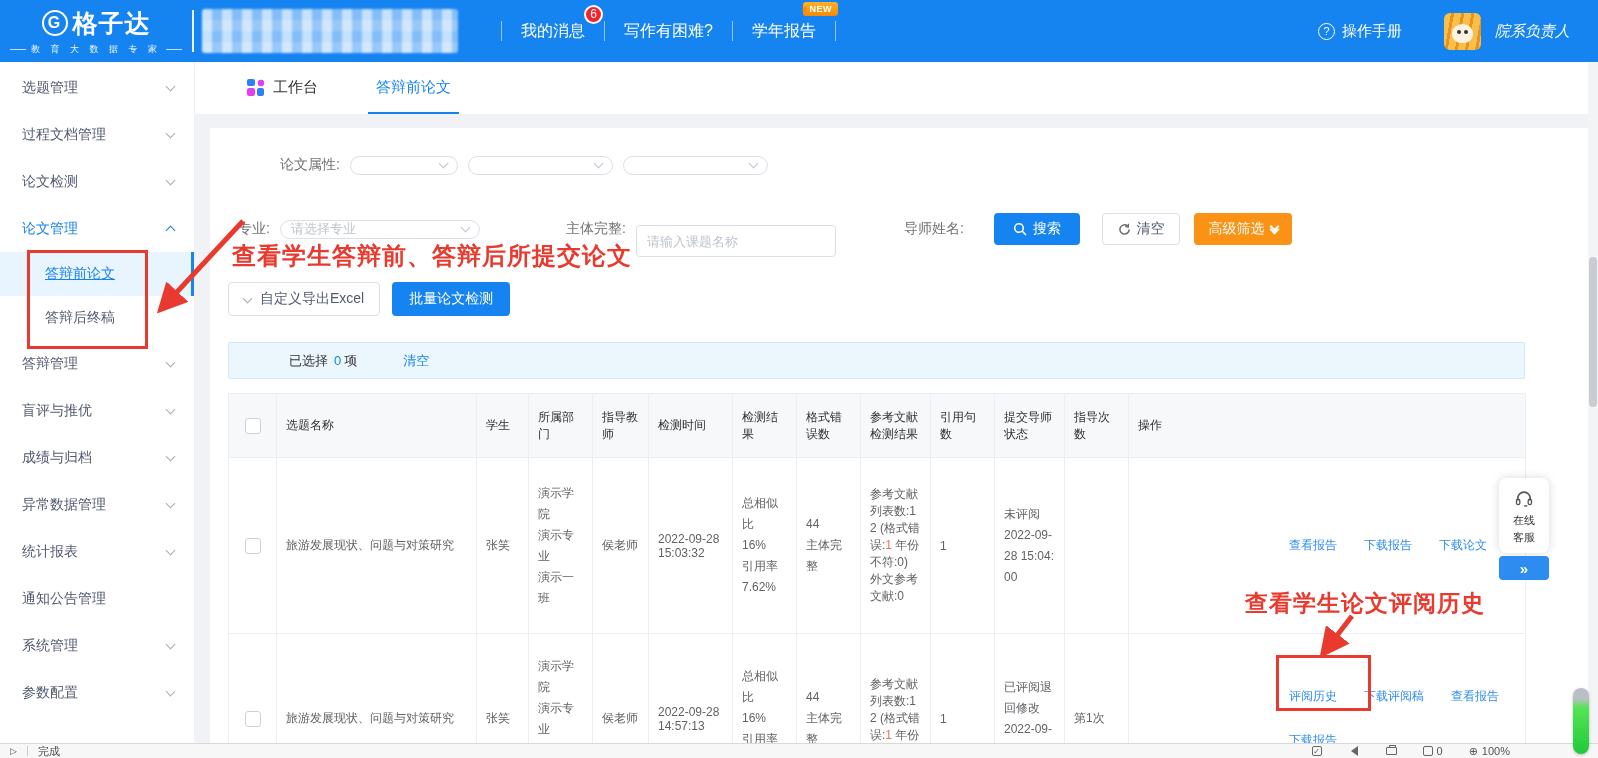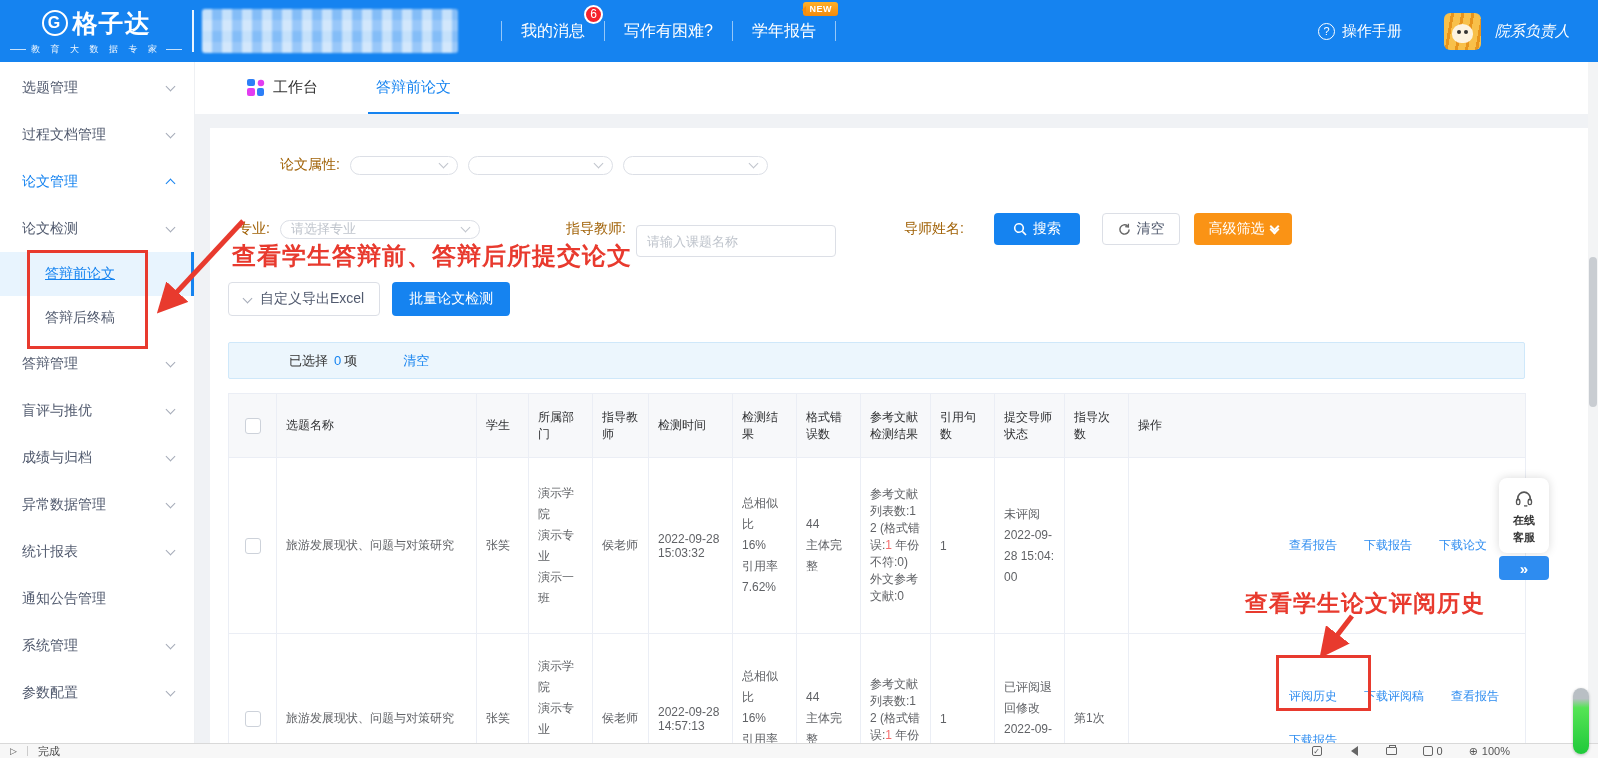--- a/index.html
+++ b/index.html
@@ -58,21 +58,21 @@
   .wicon i:nth-child(4){ background:#2d7ff7; }
 
   .panelwrap { flex:1; min-height:0; padding:14px 10px 0 15px; }
   .panel { background:#fff; height:100%; overflow:hidden; position:relative; padding-top:20px; }
 
   
   .frow { display:flex; align-items:center; height:34px; }
   .frow1 { padding-left:52px; margin-bottom:30px; }
   .frow2 { margin-bottom:36px; }
   .frow3 { padding-left:18px; margin-bottom:26px; }
-  .flabel { font-size:14px; color:#a16207; text-align:right; padding-right:10px; white-space:nowrap; }
+  .flabel { font-size:14px; color:#737373; text-align:right; padding-right:10px; white-space:nowrap; }
   .w78 { width:88px; } .w60 { width:70px; } .w84 { width:94px; }
   .sel { height:19px; border:1px solid #dcdfe6; border-radius:16px; background:#fff; display:flex; align-items:center; justify-content:space-between; padding:0 10px; color:#bfc4cc; font-size:13px; cursor:pointer; }
   .sel .chev { border-color:#c0c4cc; }
   .sel1 { width:108px; margin-right:10px; } .sel2 { width:145px; margin-right:10px; } .sel3 { width:145px; }
   .selmajor { width:200px; }
   .tinput { height:32px; width:200px; border:1px solid #dcdfe6; border-radius:4px; padding:0 10px; font-size:13px; color:#333; outline:none;margin-top:24px; }
   .tinput::placeholder { color:#bfc4cc; }
   .gap60 { width:62px; } .gap44 { width:44px; } .gap20 { width:20px; } .gap22 { width:22px; } .gap14 { width:14px; }
   .btn { height:32px; border:none; border-radius:4px; font-size:14px; display:inline-flex; align-items:center; justify-content:center; gap:6px; cursor:pointer; font-family:inherit; }
   .btn-search { background:#1583f0; color:#fff; width:86px; }
@@ -109,21 +109,21 @@
 
   
   .overlay { position:absolute; inset:0; pointer-events:none; z-index:40;text-decoration:underline; }
   .ann-box { position:absolute; border:3px solid #e83a2e; }
   .ann-text { position:absolute; color:#e83a2e; font-weight:bold; white-space:nowrap; letter-spacing:1px; }
   .ann-svg { position:absolute; inset:0; width:100%; height:100%; }
 
   
   .service { position:absolute; right:49px; top:478px; width:50px; z-index:30; }
   .service-card { background:#fff; border-radius:8px; box-shadow:0 0 10px rgba(0,0,0,.15); padding:10px 4px 8px; display:flex; flex-direction:column; align-items:center; gap:4px; cursor:pointer; }
-  .service-card .txt { font-size:11px; color:#333; line-height:1.5; text-align:center;font-weight:bold; }
+  .service-card .txt { font-size:11px; color:#333; line-height:1.5; text-align:center; }
   .service-expand { margin-top:3px; height:24px; background:#2e8cf0; border-radius:4px; color:#fff; font-size:15px; font-weight:bold; display:flex; align-items:center; justify-content:center; cursor:pointer; }
 
   
   .vsb { position:absolute; right:0; top:62px; bottom:15px; width:10px; background:#f3f4f5; z-index:20; }
   .vsb-thumb { position:absolute; left:1px; top:195px; width:8px; height:150px; background:#c9cdd2; border-radius:4px; cursor:pointer; }
   .greenbar { position:absolute; right:9px; bottom:4px; width:16px; height:66px; border-radius:8px; z-index:60;
     background:linear-gradient(180deg,#b9bfc4 0%,#b9bfc4 16%,#55e455 30%,#1fc93a 100%); box-shadow:0 1px 3px rgba(0,0,0,.25); }
 
   
   .statusbar { position:absolute; left:0; right:0; bottom:0; height:15px; background:#f7f7f7; border-top:1px solid #d9d9d9; display:flex; align-items:center; font-size:11px; color:#444; padding:0 10px; z-index:50; }
@@ -188,27 +188,27 @@
 
     <div class="sidebar">
       <div class="side-item">
         <span>选题管理</span>
           <span class="chev"></span>
       </div>
       <div class="side-item">
         <span>过程文档管理</span>
           <span class="chev"></span>
       </div>
+      <div class="side-item">
+        <span>论文检测</span>
+          <span class="chev"></span>
+      </div>
       <div class="side-item parent-active">
         <span>论文管理</span>
           <span class="chev up"></span>
-      </div>
-      <div class="side-item">
-        <span>论文检测</span>
-          <span class="chev"></span>
       </div>
       <div class="side-sub selected">
         <span class="sub-label">答辩前论文</span>
       </div>
       <div class="side-sub">
         <span class="sub-label">答辩后终稿</span>
       </div>
       <div class="side-item">
         <span>答辩管理</span>
           <span class="chev"></span>
@@ -277,21 +277,21 @@
               </div>
           </div>
 
           <div class="frow frow2">
             <div class="flabel w60">专业:</div>
             <div class="sel selmajor">
               <span>请选择专业</span>
               <span class="chev"></span>
             </div>
             <div class="gap60"></div>
-            <div class="flabel w84">指导教师:</div>
+            <div class="flabel w84">主体完整:</div>
             <input class="tinput" placeholder="请输入课题名称" style="">
             <div class="gap44"></div>
             <div class="flabel w84">导师姓名:</div>
             <div class="gap20"></div>
             <button class="btn btn-search">
               <svg width="14" height="14" viewBox="0 0 14 14">
                   <circle cx="6" cy="6" r="4.3" fill="none" stroke="#fff" stroke-width="1.6"></circle>
                   <line x1="9.4" y1="9.4" x2="13" y2="13" stroke="#fff" stroke-width="1.6"></line>
                 </svg>
               <span>搜索</span>

